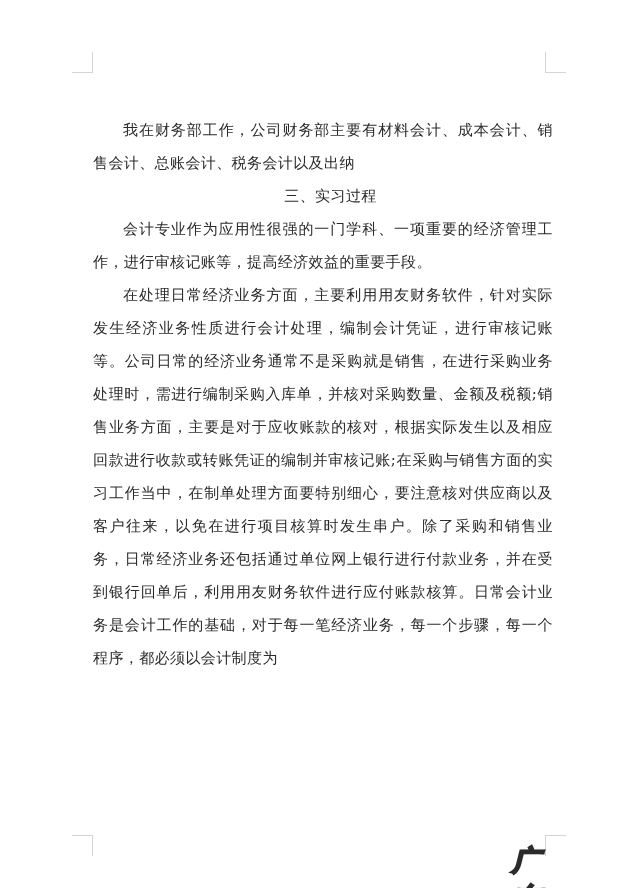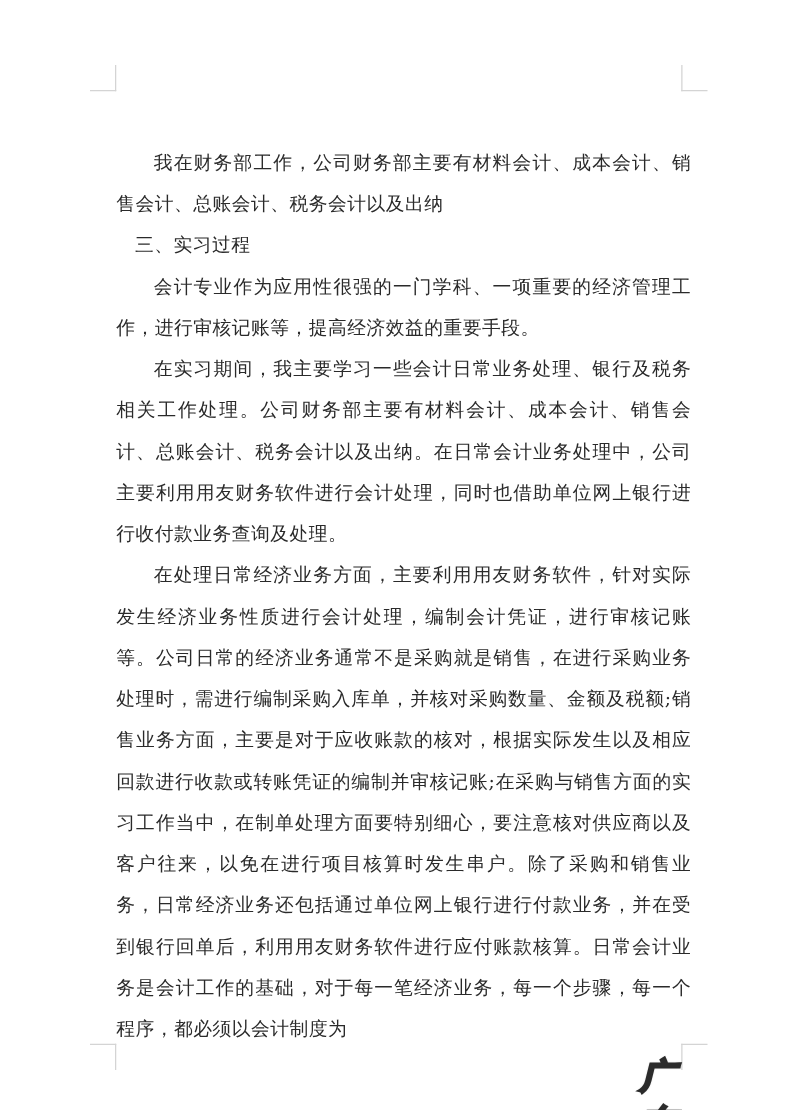--- a/index.html
+++ b/index.html
@@ -47,20 +47,21 @@
     .para {
       margin: 0;
       text-indent: 2em;
       text-align: justify;
       text-align-last: left;
     }
     .heading {
       margin: 0;
       padding-left: 1em;
       text-indent: 0;
+      text-align: center;
     }
     .watermark {
       position: absolute;
       left: 512px;
       top: 842px;
       font-family: "DejaVu Sans", "Liberation Sans", sans-serif;
       font-weight: bold;
       font-size: 28px;
       color: #ffffff;
       letter-spacing: -1px;
@@ -75,18 +76,17 @@
 <div class="page">
   <div class="corner tl"></div>
   <div class="corner tr"></div>
   <div class="corner bl"></div>
   <div class="corner br"></div>
 
   <div class="content">
     <p class="para">我在财务部工作，公司财务部主要有材料会计、成本会计、销售会计、总账会计、税务会计以及出纳</p>
     <p class="heading">三、实习过程</p>
     <p class="para">会计专业作为应用性很强的一门学科、一项重要的经济管理工作，进行审核记账等，提高经济效益的重要手段。</p>
-    <p class="para">在实习期间，我主要学习一些会计日常业务处理、银行及税务相关工作处理。公司财务部主要有材料会计、成本会计、销售会计、总账会计、税务会计以及出纳。在日常会计业务处理中，公司主要利用用友财务软件进行会计处理，同时也借助单位网上银行进行收付款业务查询及处理。</p>
     <p class="para">在处理日常经济业务方面，主要利用用友财务软件，针对实际发生经济业务性质进行会计处理，编制会计凭证，进行审核记账等。公司日常的经济业务通常不是采购就是销售，在进行采购业务处理时，需进行编制采购入库单，并核对采购数量、金额及税额;销售业务方面，主要是对于应收账款的核对，根据实际发生以及相应回款进行收款或转账凭证的编制并审核记账;在采购与销售方面的实习工作当中，在制单处理方面要特别细心，要注意核对供应商以及客户往来，以免在进行项目核算时发生串户。除了采购和销售业务，日常经济业务还包括通过单位网上银行进行付款业务，并在受到银行回单后，利用用友财务软件进行应付账款核算。日常会计业务是会计工作的基础，对于每一笔经济业务，每一个步骤，每一个程序，都必须以会计制度为</p>
   </div>
 
   <div class="watermark">广东龙网</div>
 </div>
 
 </body></html>

